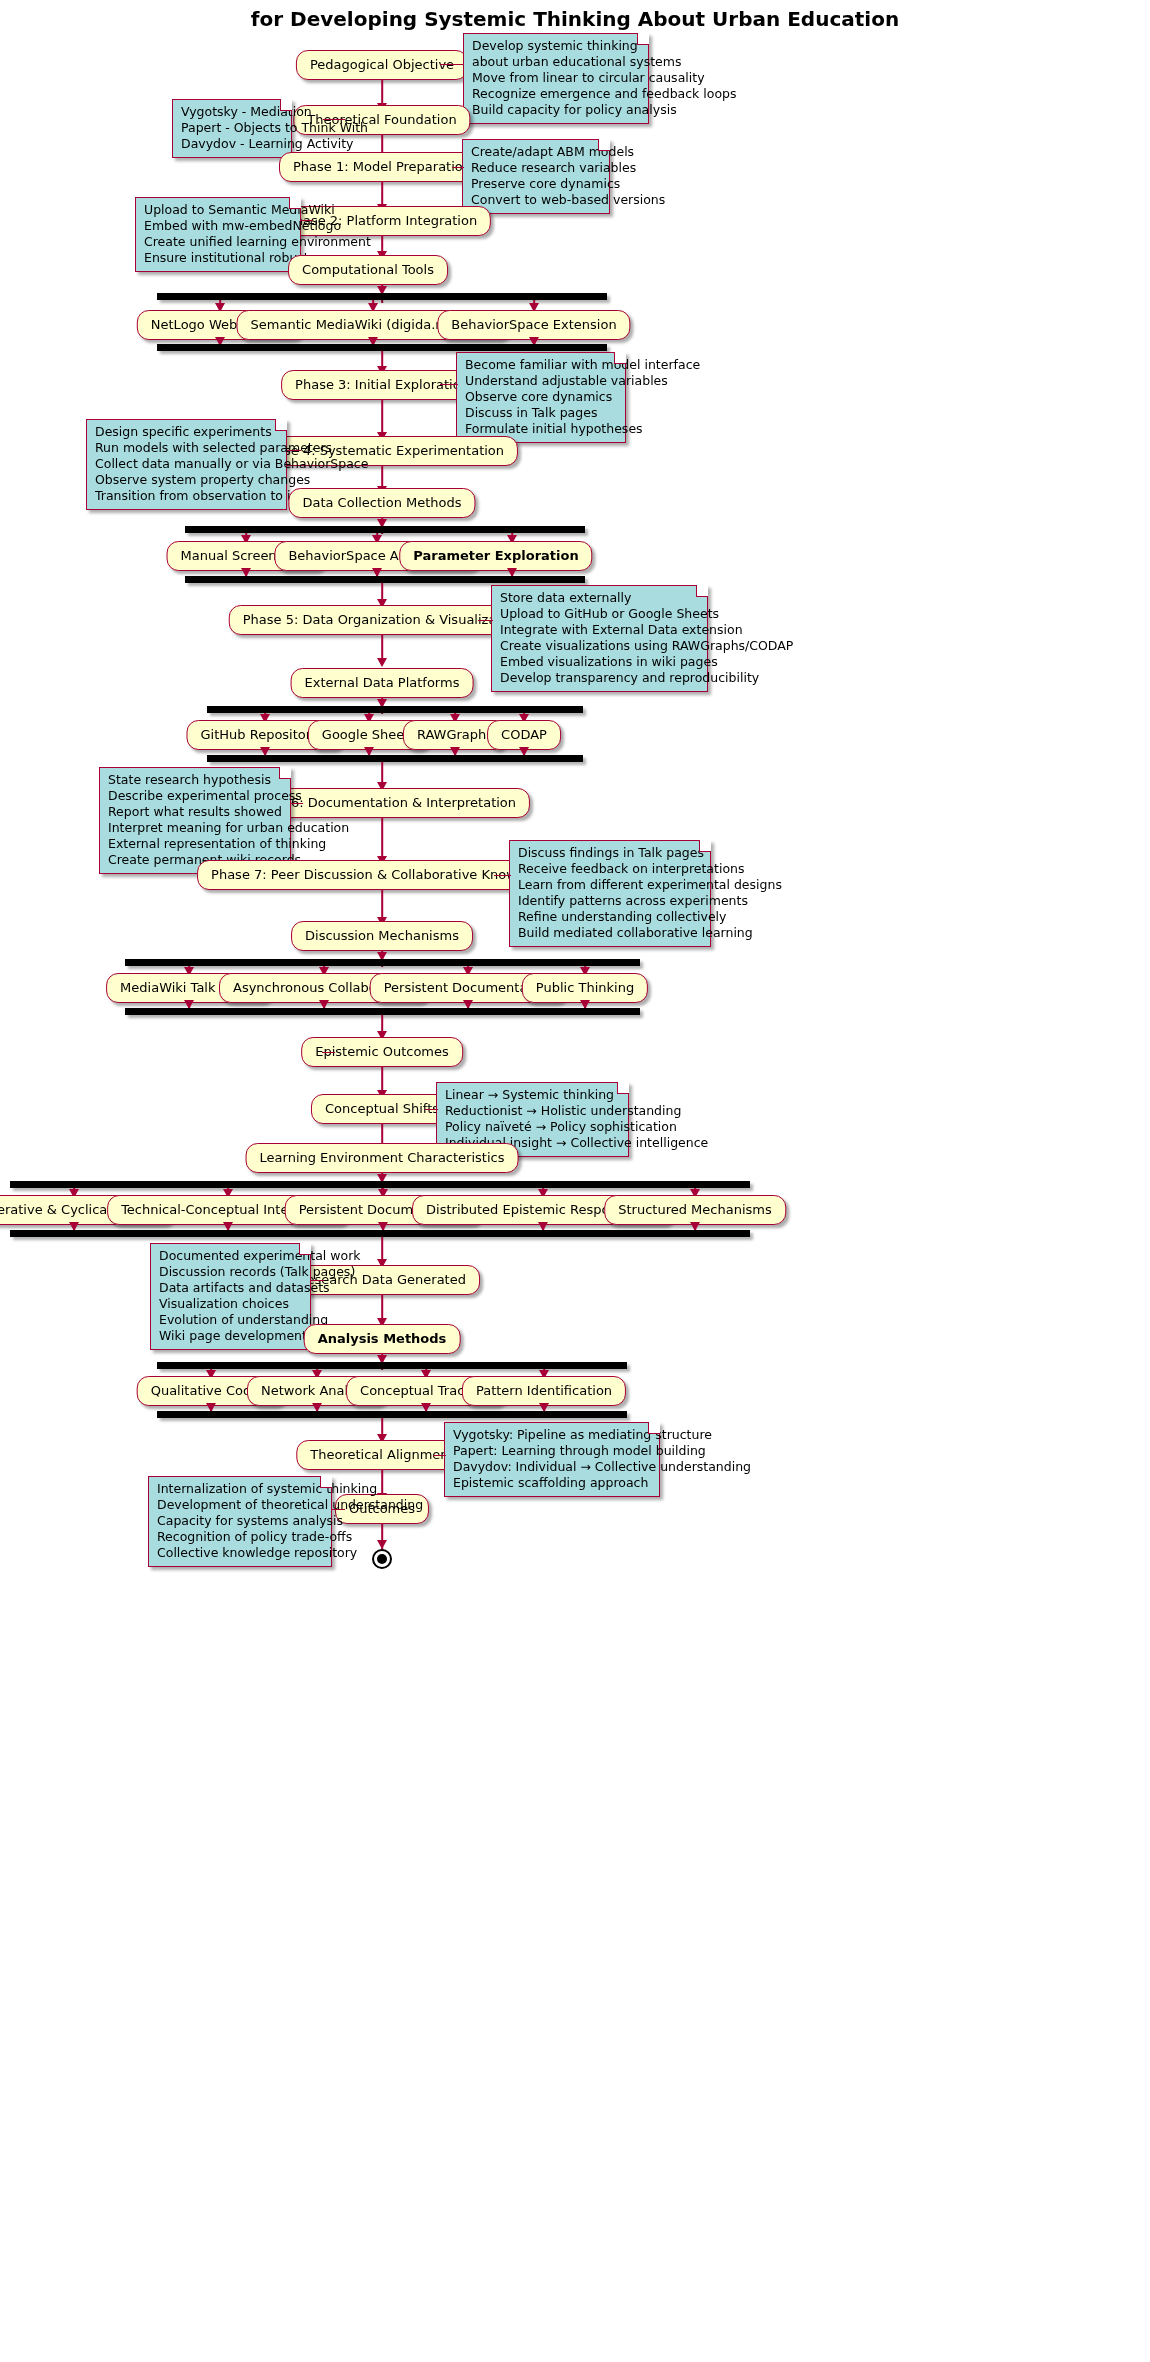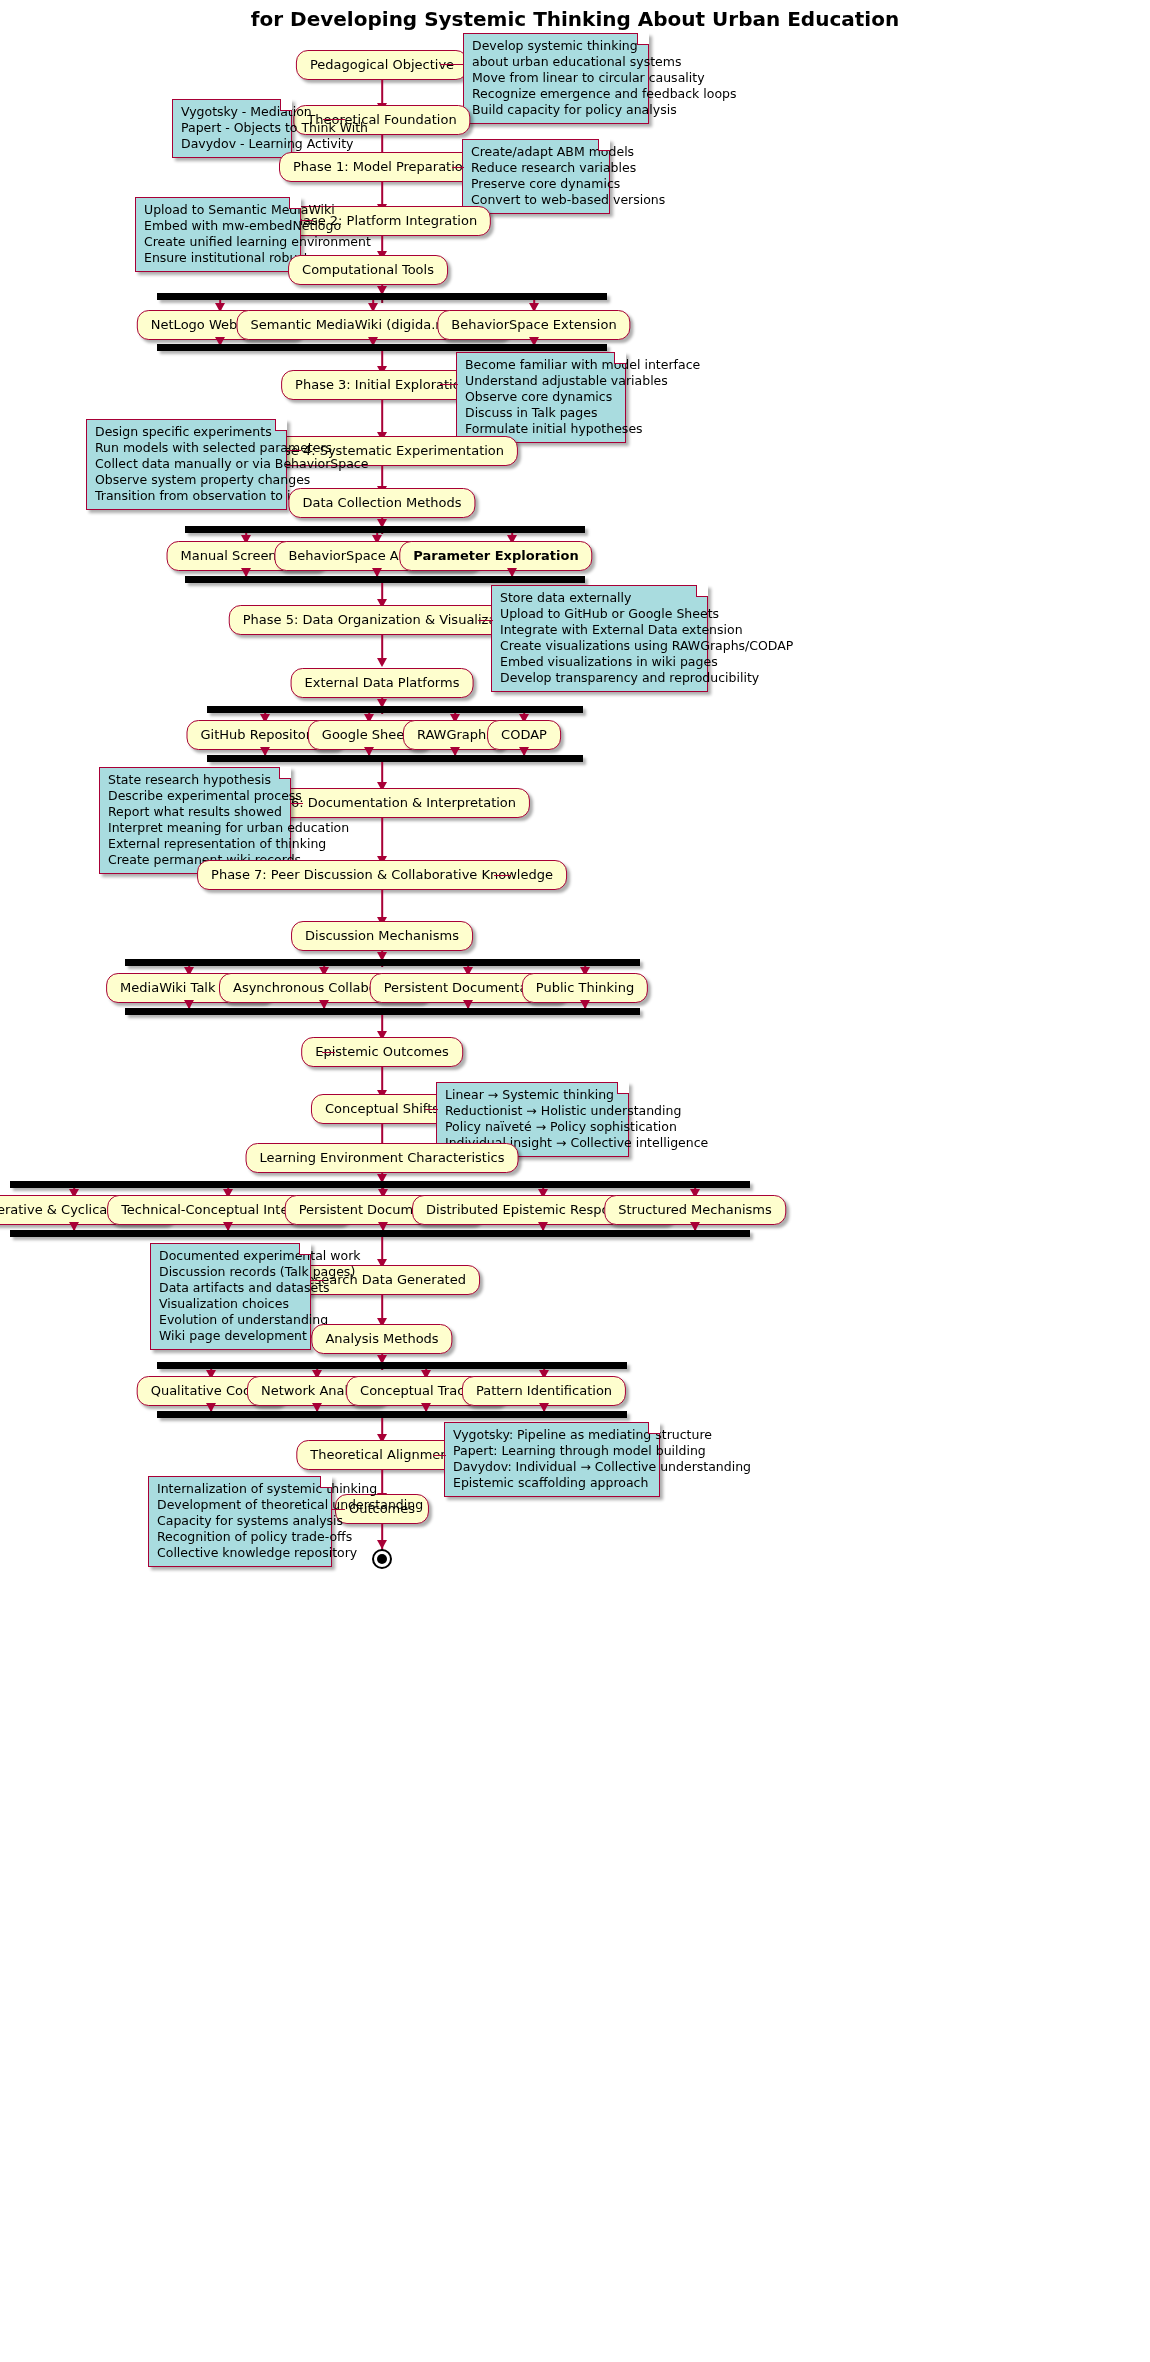--- a/index.html
+++ b/index.html
@@ -292,20 +292,26 @@
 Report what results showed
 Interpret meaning for urban education
 External representation of thinking
 Create permanent wiki records</div>
   <div class="note-link" style="left:291px;top:803px;width:12px;"></div>
 
   <div class="vline" style="left:382px;top:818px;height:44px;"></div>
   <div class="arrowhead" style="left:382px;top:856px;"></div>
 
   <div class="node" style="left:382px;top:860px;">Phase 7: Peer Discussion &amp; Collaborative Knowledge</div>
+  <div class="note" style="left:509px;top:840px;width:202px;">Discuss findings in Talk pages
+Receive feedback on interpretations
+Learn from different experimental designs
+Identify patterns across experiments
+Refine understanding collectively
+Build mediated collaborative learning</div>
   <div class="note-link" style="left:494px;top:875px;width:17px;"></div>
 
   <div class="vline" style="left:382px;top:890px;height:32px;"></div>
   <div class="arrowhead" style="left:382px;top:917px;"></div>
 
   <div class="node" style="left:382px;top:921px;">Discussion Mechanisms</div>
   <div class="vline" style="left:382px;top:951px;height:16px;"></div>
   <div class="arrowhead" style="left:382px;top:952px;"></div>
 
   <div class="bar" style="left:125px;top:959px;width:515px;"></div>
@@ -394,21 +400,21 @@
 Discussion records (Talk pages)
 Data artifacts and datasets
 Visualization choices
 Evolution of understanding
 Wiki page development over time</div>
   <div class="note-link" style="left:311px;top:1280px;width:13px;"></div>
 
   <div class="vline" style="left:382px;top:1295px;height:30px;"></div>
   <div class="arrowhead" style="left:382px;top:1318px;"></div>
 
-  <div class="node" style="left:382px;top:1324px;">Analysis Methods</div>
+  <div class="node" style="left:382px;top:1324px;font-weight:bold;">Analysis Methods</div>
   <div class="vline" style="left:382px;top:1354px;height:16px;"></div>
   <div class="arrowhead" style="left:382px;top:1355px;"></div>
 
   <div class="bar" style="left:157px;top:1362px;width:470px;"></div>
   <div class="vline" style="left:211px;top:1369px;height:11px;"></div>
   <div class="arrowhead" style="left:211px;top:1370px;"></div>
   <div class="vline" style="left:317px;top:1369px;height:11px;"></div>
   <div class="arrowhead" style="left:317px;top:1370px;"></div>
   <div class="vline" style="left:426px;top:1369px;height:11px;"></div>
   <div class="arrowhead" style="left:426px;top:1370px;"></div>

